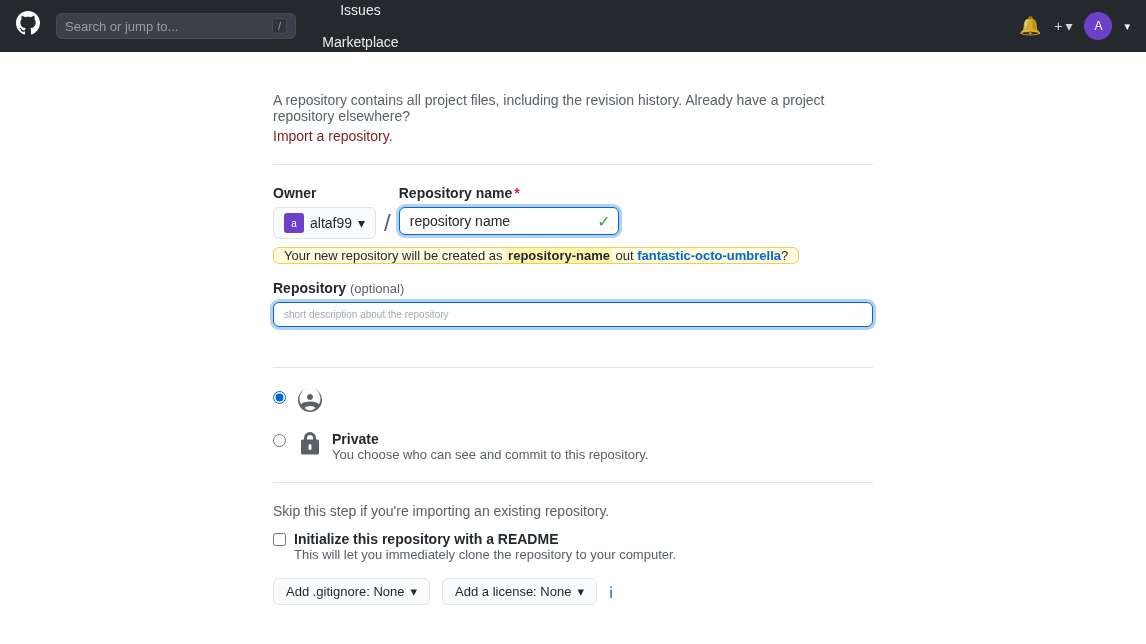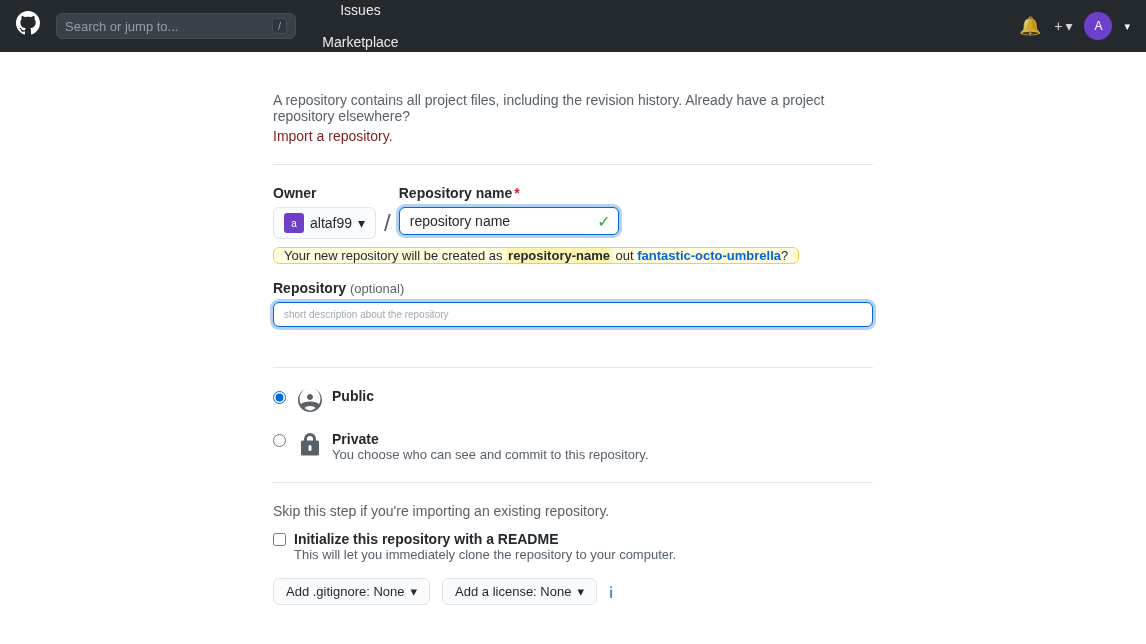--- a/index.html
+++ b/index.html
@@ -428,28 +428,27 @@
           <div class="vis-icon">
             <svg width="24" height="24" viewBox="0 0 16 16" fill="#586069">
               <path fill-rule="evenodd" d="M8 0C3.58 0 0 3.58 0 8s3.58 8 8 8 8-3.58 8-8-3.58-8-8-8zM4.34
                 13.34C4.96 12.5 6.17 12 8 12s3.04.5 3.66 1.34C10.54 14.35 9.32 15 8 15s-2.54-.65-3.66
                 -1.66zM2.03 10.8C2.9 9.68 5.14 9 8 9s5.1.68 5.97 1.8C14.61 9.84 15 8.46 15 7c0-3.87
                 -3.13-7-7-7S1 3.13 1 7c0 1.46.39 2.84 1.03 3.8zM8 8c1.1 0 2-.9 2-2s-.9-2-2-2-2 .9-2
                 2 .9 2 2 2z"></path>
             </svg>
           </div>
           <div class="vis-text">
-            <div class="vis-title">Public</div>
           </div>
         </div>
       </div>
 
       <div class="visibility-option">
         <input type="radio" name="visibility" class="radio-input" style="">
-        <div style="display:flex;align-items:flex-end;gap:10px;">
+        <div style="display:flex;align-items:center;gap:10px;">
           <div class="vis-icon">
             <svg width="24" height="24" viewBox="0 0 16 16" fill="#586069">
               <path fill-rule="evenodd" d="M4 5V4a4 4 0 018 0v1h1a1 1 0 011 1v8a1 1 0 01-1 1H3a1
                 1 0 01-1-1V6a1 1 0 011-1h1zm6 0H6V4a2 2 0 114 0v1zm-2 3a1 1 0 00-1 1v2a1 1 0 002
                 0V9a1 1 0 00-1-1z"></path>
             </svg>
           </div>
           <div class="vis-text">
             <div class="vis-title">Private</div>
             <div class="vis-desc">You choose who can see and commit to this repository.</div>

